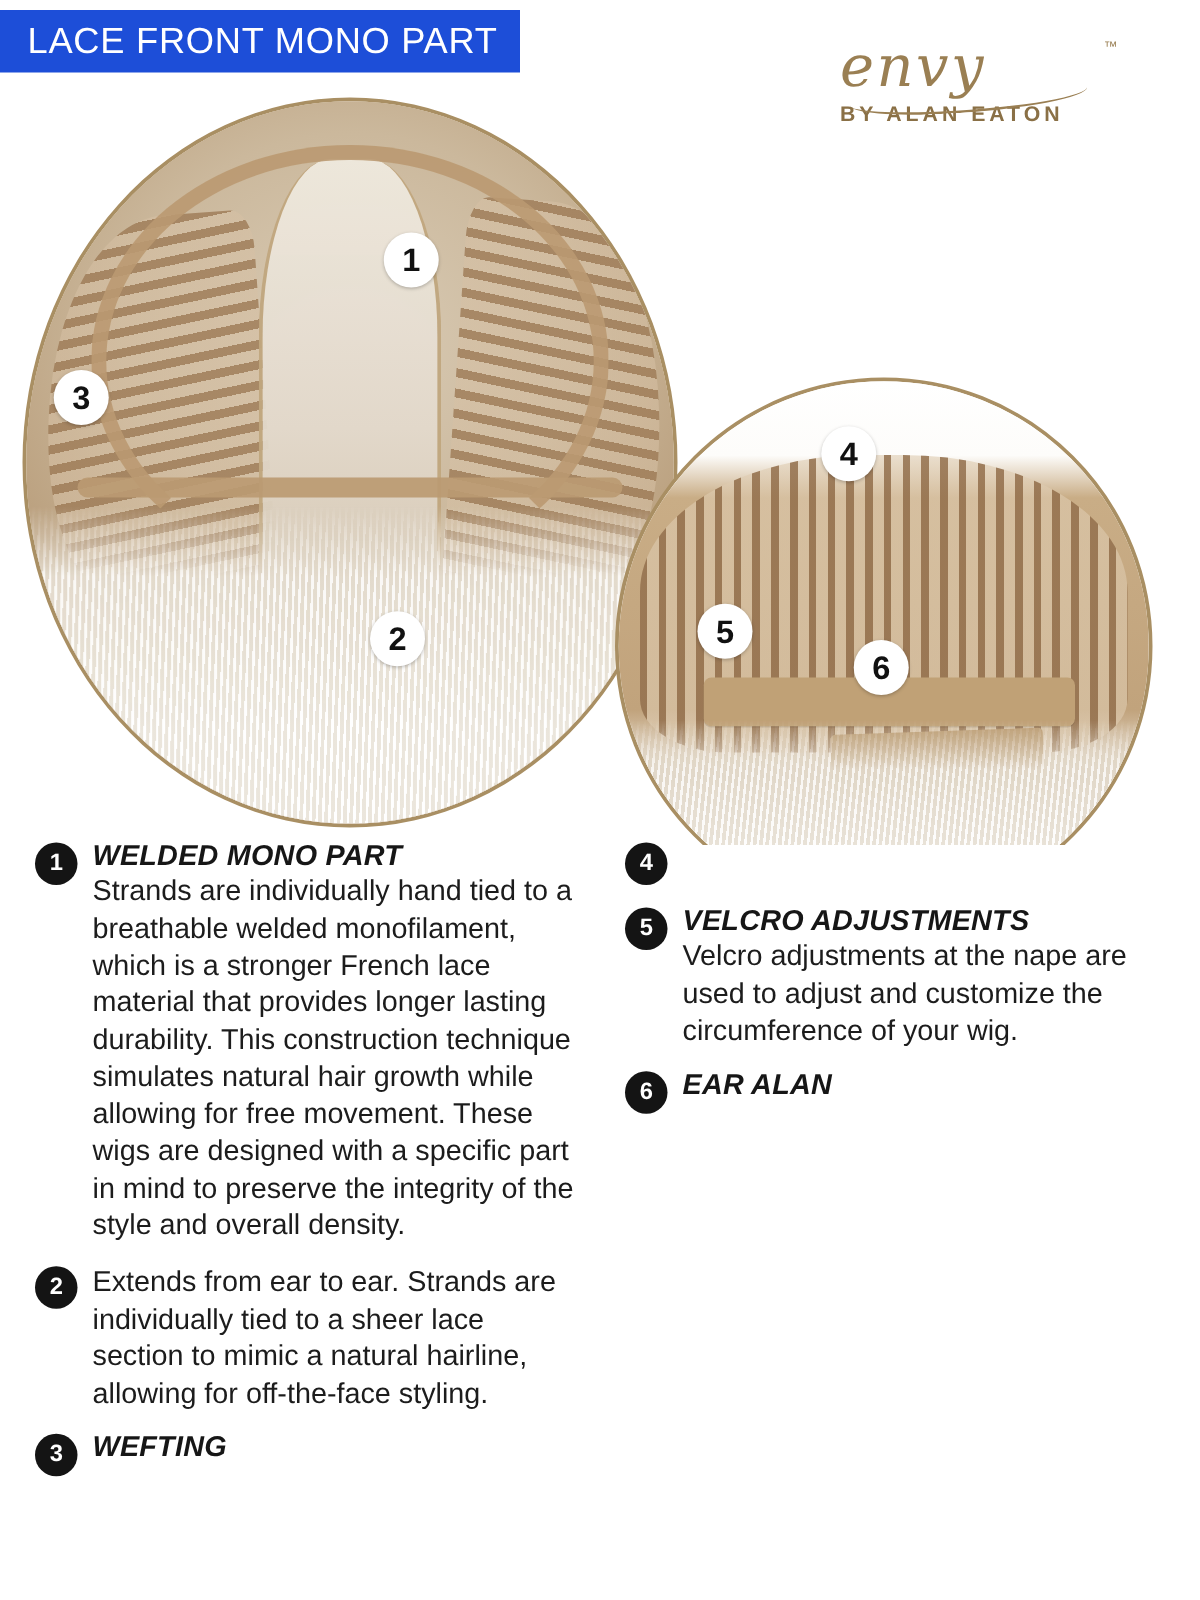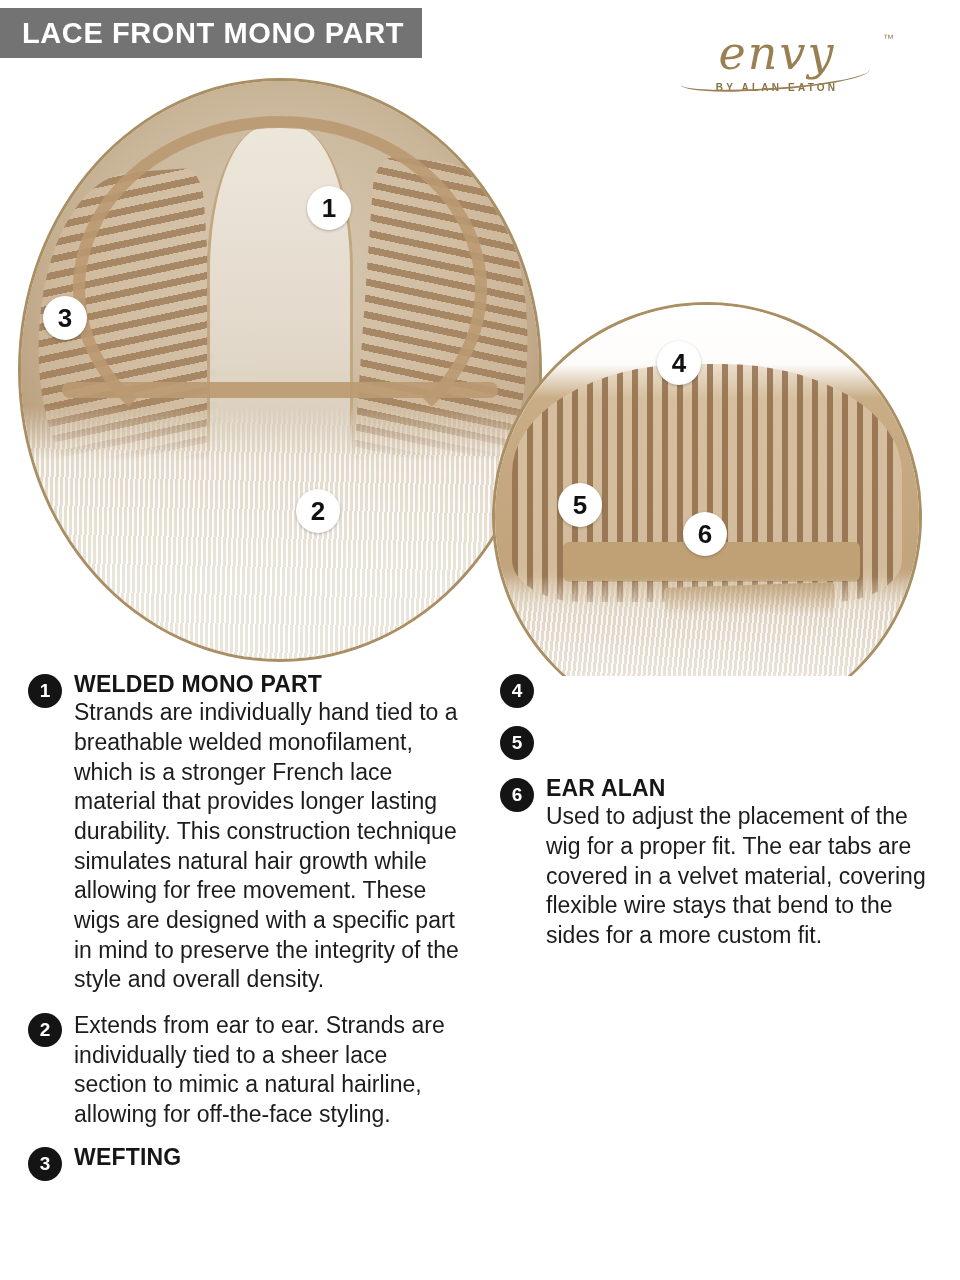--- a/index.html
+++ b/index.html
@@ -12,53 +12,52 @@
   .page {
     position: relative;
     width: 960px; height: 1280px;
     background: #ffffff;
   }
 
   
   .title-banner {
     position: absolute;
     left: 0; top: 8px;
-    background: #737373;
+    background: #1d4ed8;
     color: #ffffff;
     padding: 10px 18px 10px 22px;
     font-size: 29px;
-    font-weight: bold;
+    font-weight: normal;
     letter-spacing: 0.6px;
     line-height: 1.05;
   }
   .brand {
     position: absolute;
     right: 78px; top: 30px;
     width: 210px;
-    text-align: center;
     color: #8a7046;
   }
   .brand .brand-mark {
     font-family: "DejaVu Serif", serif;
     font-size: 46px;
     letter-spacing: 2px;
     line-height: 1;
     font-style: italic;
     font-weight: 400;
     color: #9a7f53;
   }
   .brand .brand-tm {
     position: absolute;
     right: -12px; top: 2px;
     font-size: 11px;
     color: #9a7f53;
   }
   .brand .brand-sub {
     margin-top: 6px;
-    font-size: 10px;
+    font-size: 17px;
     letter-spacing: 3.2px;
     font-weight: bold;
     color: #8a7046;
   }
   .brand .swoosh {
     position: absolute;
     left: 8px; top: 34px;
     width: 190px; height: 26px;
     border-bottom: 2px solid #9a7f53;
     border-radius: 0 0 60% 40%;
@@ -232,20 +231,21 @@
     margin-top: 2px;
   }
   .feat-body { flex: 1 1 auto; }
   .feat-title {
     font-size: 23px;
     font-weight: bold;
     color: #161616;
     letter-spacing: .2px;
     line-height: 1.1;
     margin-bottom: 1px;
+    font-style: italic;
   }
   .feat-text {
     font-size: 23px;
     line-height: 1.29;
     color: #1c1c1c;
   }
 </style>
 </head>
 <body>
 
@@ -316,25 +316,28 @@
     </div>
 
     <div class="col">
 
       <div class="feature">
         <div class="badge">4</div>
       </div>
 
       <div class="feature">
         <div class="badge">5</div>
+        <div class="feat-body">
+          <div class="feat-title">VELCRO ADJUSTMENTS</div>
+          <div class="feat-text">Velcro adjustments at the nape are used to adjust and customize the circumference of your wig.</div>
+        </div>
       </div>
 
       <div class="feature">
         <div class="badge">6</div>
         <div class="feat-body">
           <div class="feat-title">EAR ALAN</div>
-          <div class="feat-text">Used to adjust the placement of the wig for a proper fit. The ear tabs are covered in a velvet material, covering flexible wire stays that bend to the sides for a more custom fit.</div>
         </div>
       </div>
 
     </div>
   </div>
 </div>
 
 </body></html>

